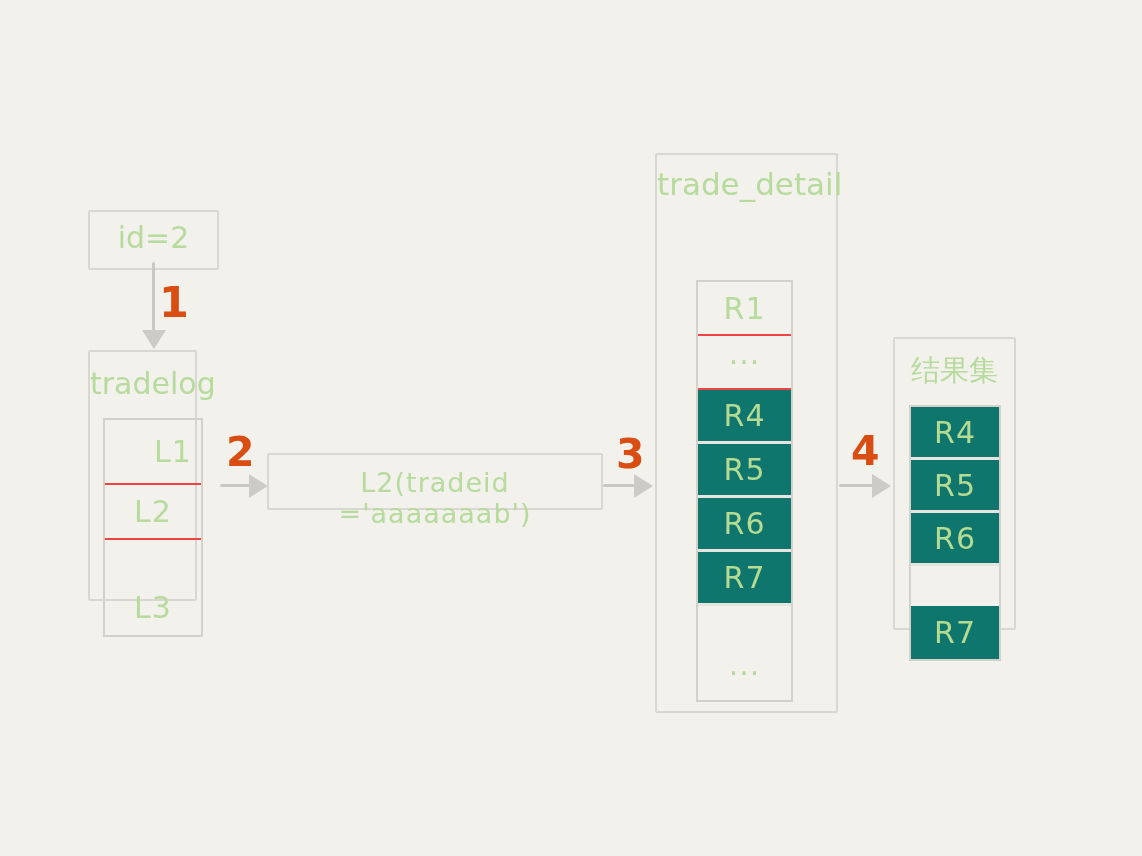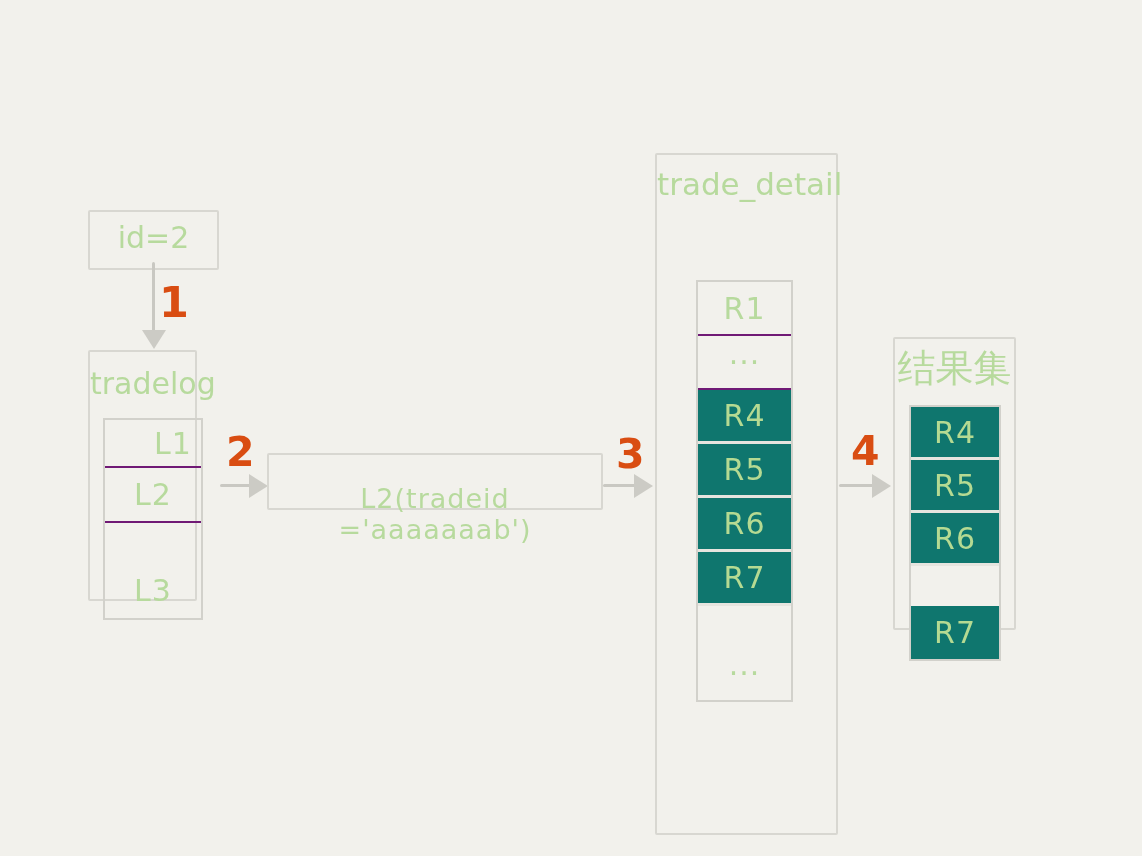--- a/index.html
+++ b/index.html
@@ -20,21 +20,21 @@
   .title { position:absolute; width:100%; text-align:center; color:#b7da9d; }
 
   .table {
     position:absolute;
     border:2px solid #d2d1cb;
     box-sizing:border-box;
     background:transparent;
   }
   .cell {
     box-sizing:border-box;
-    border-bottom:2px solid #701a75;
+    border-bottom:2px solid #ef4444;
     display:flex; align-items:center; justify-content:center;
     font-size:30px;
     color:#b7da9d;
     letter-spacing:1px;
   }
   .cell:last-child { border-bottom:none;margin-top:40px; }
   .cell.hl {
     background:#0f766e;
     color:#b5da92;
     border-bottom:3px solid #e6e5df;
@@ -72,56 +72,56 @@
   </div>
 
   <div class="arrow-line" style="left:152px; top:262px; width:3px; height:70px;"></div>
   <div class="head-down" style="left:142px; top:330px;"></div>
   <div class="step" style="left:159px; top:281px;">1</div>
 
   <div class="box" style="left:88px; top:350px; width:109px; height:251px;">
     <div class="title" style="top:14px; font-size:30px;">tradelog</div>
   </div>
   <div class="table" style="left:103px; top:418px; width:100px;">
-      <div class="cell" style="height: 48px; padding-left: 40px;">L1</div>
+      <div class="cell" style="height: 65px; padding-left: 40px;">L1</div>
       <div class="cell" style="height: 55px;">L2</div>
       <div class="cell" style="height: 55px;">L3</div>
     </div>
 
   <div class="arrow-line" style="left:220px; top:484px; width:32px; height:3px;"></div>
   <div class="head-right" style="left:249px; top:474px;"></div>
   <div class="step" style="left:226px; top:432px; font-size:41px;">2</div>
 
   <div class="box" style="left:267px; top:453px; width:336px; height:57px;">
-    <div class="title" style="top:28px; font-size:27px; letter-spacing:1px;">L2(tradeid ='aaaaaaab')</div>
+    <div class="title" style="top:12px; font-size:27px; letter-spacing:1px;">L2(tradeid ='aaaaaaab')</div>
   </div>
 
   <div class="arrow-line" style="left:603px; top:484px; width:34px; height:3px;"></div>
   <div class="head-right" style="left:634px; top:474px;"></div>
   <div class="step" style="left:616px; top:434px; font-size:41px;">3</div>
 
-  <div class="box" style="left:655px; top:153px; width:183px; height:682px;">
+  <div class="box" style="left:655px; top:153px; width:183px; height:560px;">
     <div class="title" style="top:11px; font-size:31px;">trade_detail</div>
   </div>
   <div class="table" style="left:696px; top:280px; width:97px;">
       <div class="cell" style="height: 54px;">R1</div>
       <div class="cell" style="height: 54px;">···</div>
       <div class="cell hl" style="height: 54px;">R4</div>
       <div class="cell hl" style="height: 54px;">R5</div>
       <div class="cell hl" style="height: 54px;">R6</div>
       <div class="cell hl" style="height: 54px;">R7</div>
       <div class="cell" style="height: 54px;">···</div>
     </div>
 
   <div class="arrow-line" style="left:839px; top:484px; width:36px; height:3px;"></div>
   <div class="head-right" style="left:872px; top:474px;"></div>
   <div class="step" style="left:851px; top:431px; font-size:41px;">4</div>
 
   <div class="box" style="left:893px; top:337px; width:123px; height:293px;">
-    <div class="title" style="top:4px; font-size:38px;">结果集</div>
+    <div class="title" style="top:12px; font-size:29px;">结果集</div>
   </div>
   <div class="table" style="left:909px; top:405px; width:92px;">
       <div class="cell hl" style="height: 53px;">R4</div>
       <div class="cell hl" style="height: 53px;">R5</div>
       <div class="cell hl" style="height: 53px;">R6</div>
       <div class="cell hl" style="height: 53px;">R7</div>
     </div>
 
 </div>
 

